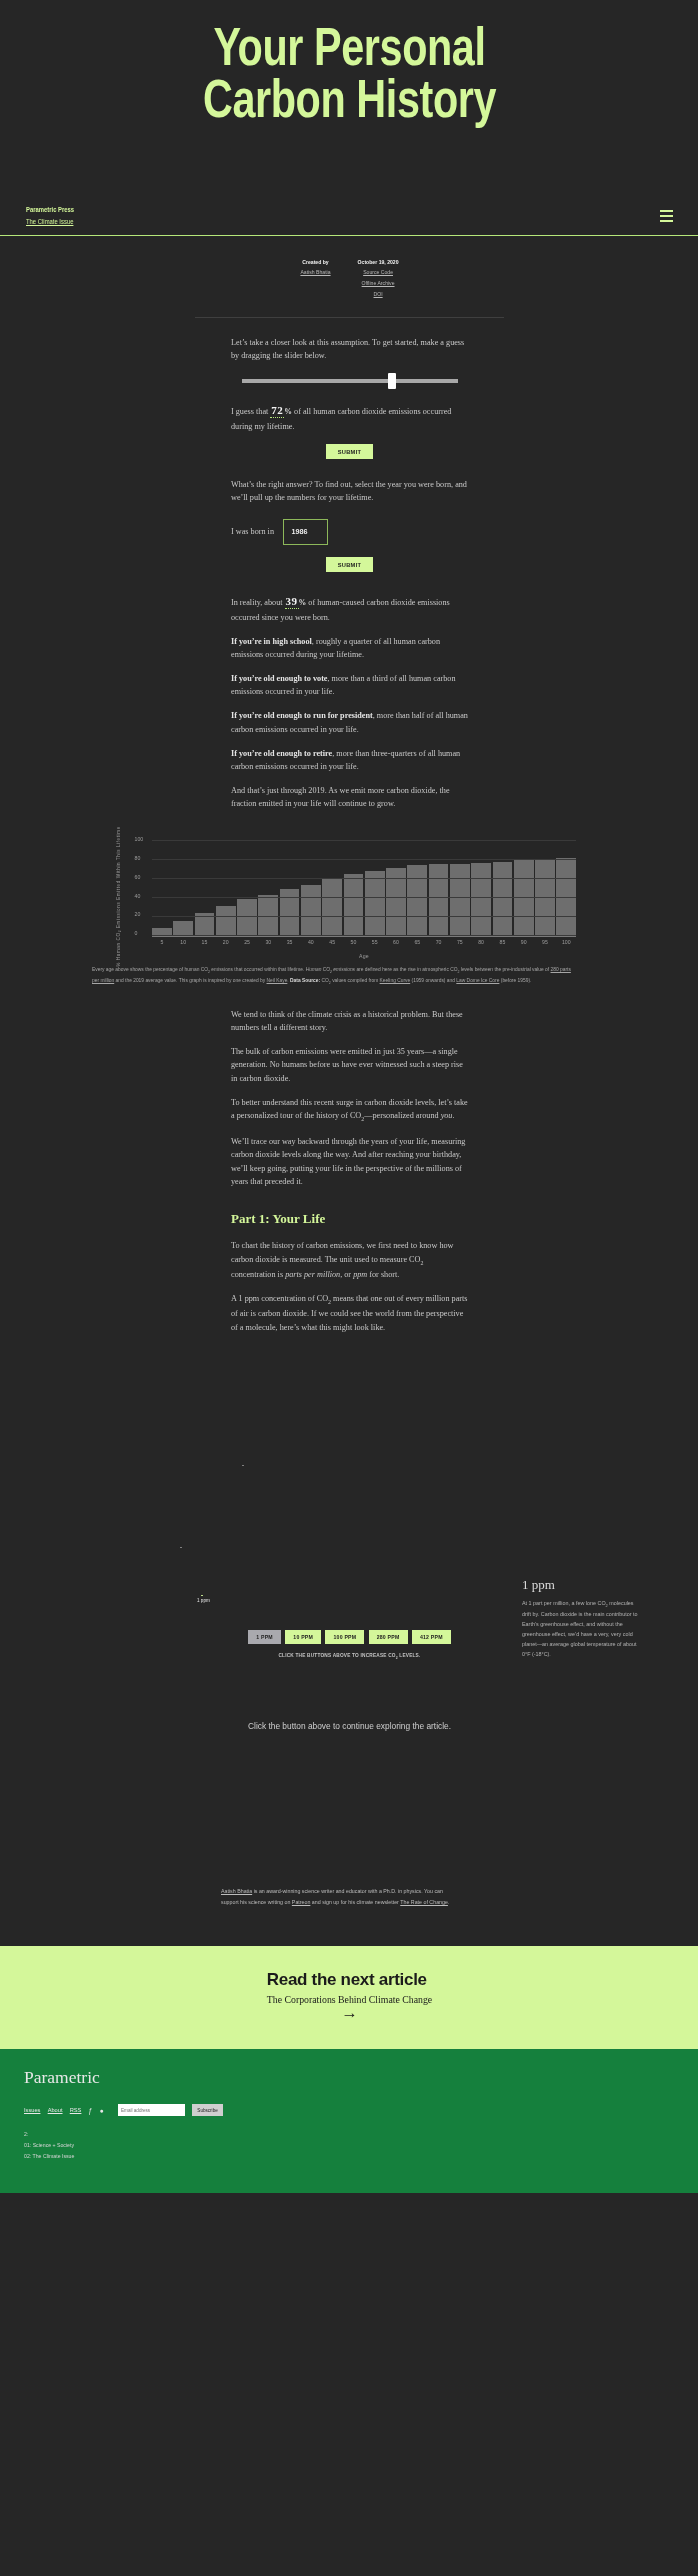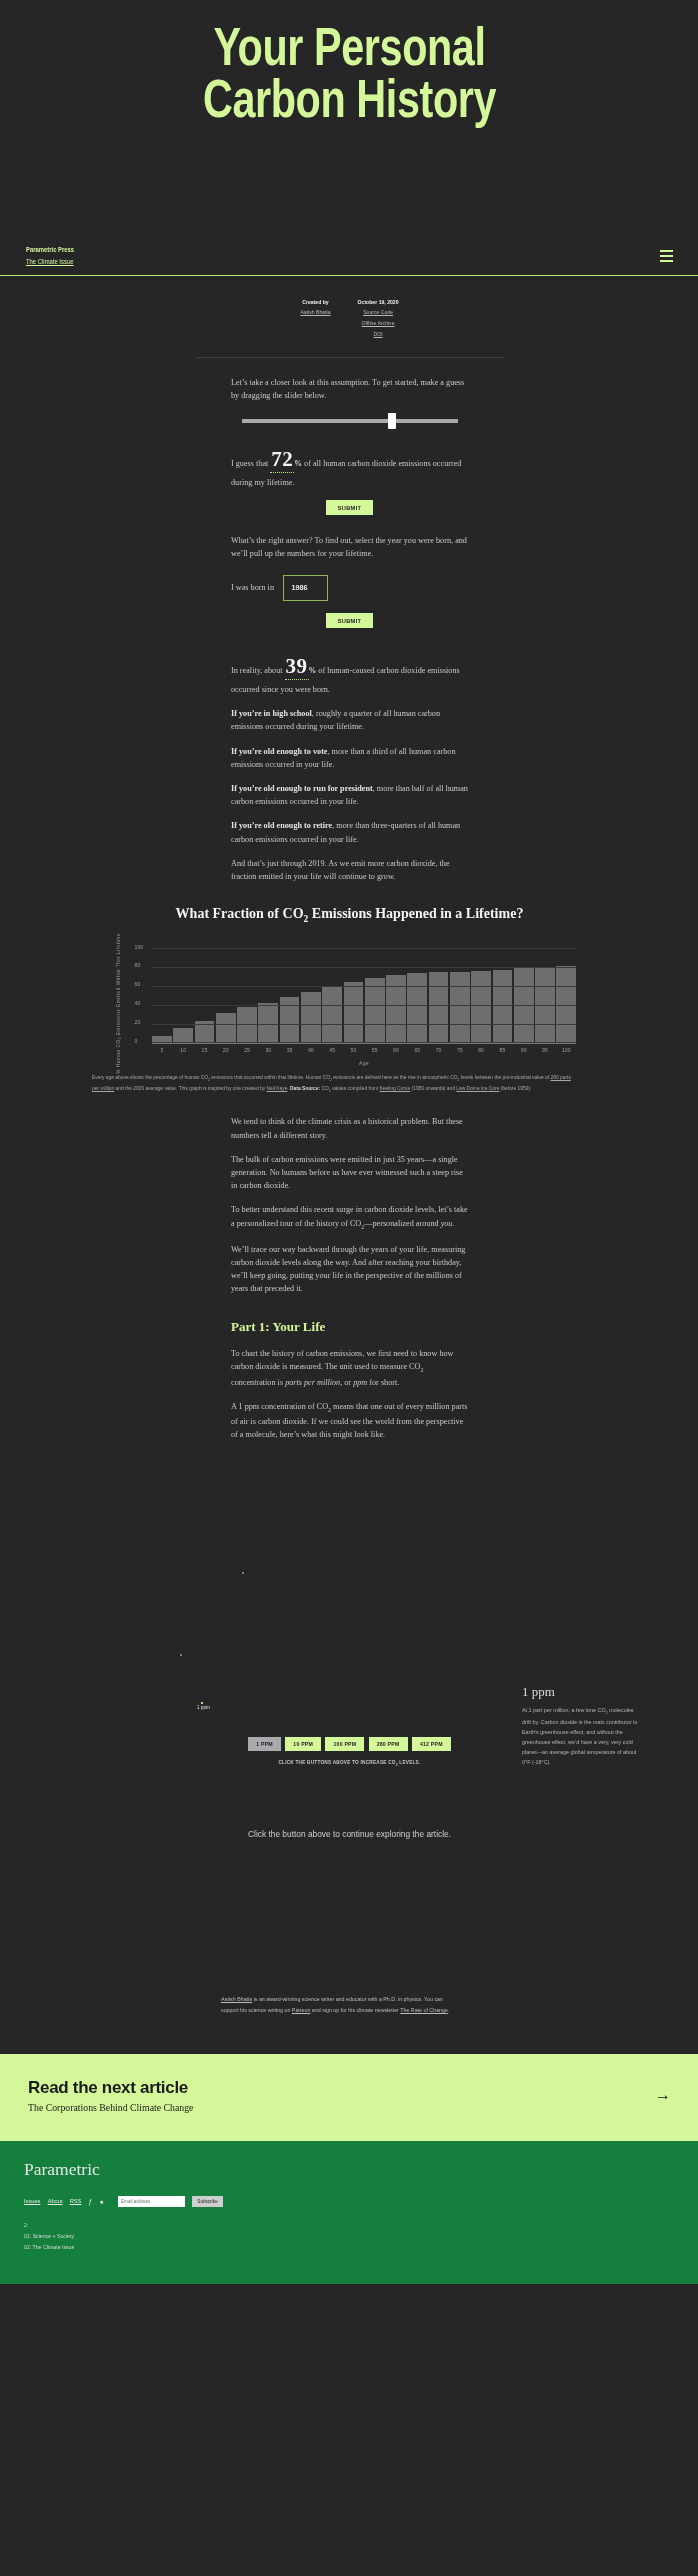--- a/index.html
+++ b/index.html
@@ -9,21 +9,21 @@
     background: #262626;
     font-family: "Liberation Serif", serif;
     color: #cfcfcf;
     -webkit-font-smoothing: antialiased;
   }
   a { color: inherit; }
 
   
   .hero {
     position: relative;
-    height: 276px;
+    height: 236px;
     overflow: hidden;
   }
   .hero-title {
     position: absolute;
     top: 20.6px;
     left: 0;
     width: 100%;
     text-align: center;
     font-family: "Liberation Sans", sans-serif;
     font-weight: 700;
@@ -93,21 +93,21 @@
     margin: 0 auto;
     font-size: 8.2px;
     line-height: 1.62;
     color: #c9c9c9;
   }
   .prose p { margin: 0 0 10.8px; }
   .prose b, .prose strong { color: #e4e4e4; font-weight: 700; }
   .prose i, .prose em { font-style: italic; }
 
   .bignum {
-    font-size: 21px;
+    font-size: 11px;
     font-weight: 700;
     color: #f3f3f3;
     letter-spacing: 0.5px;
     border-bottom: 1px dotted #b6e87a;
     padding: 0 1px 1px;
   }
   .pct { font-size: 7.7px; color:#dedede; font-weight:600; }
 
   
   .slider-wrap {
@@ -355,20 +355,21 @@
 
   
   .next {
     margin-top: 37px;
     background: #d4f79a;
     color: #1b1b1b;
     padding: 24px 28px 28px;
     display:flex;
     align-items:center;
     justify-content:space-between;
+    flex-direction:column;
   }
   .next h2 {
     margin: 0 0 4.1px;
     font-family: "Liberation Sans", sans-serif;
     font-size: 17px;
     font-weight: 700;
     letter-spacing: -0.3px;
   }
   .next .sub {
     font-family: "Liberation Serif", serif;
@@ -504,21 +505,20 @@
     <b>If you’re old enough to run for president</b><span>, more than half of all human carbon emissions occurred in your life.</span>
   </p>
   <p>
     <b>If you’re old enough to retire</b><span>, more than three-quarters of all human carbon emissions occurred in your life.</span>
   </p>
 
   <p>And that’s just through 2019. As we emit more carbon dioxide, the fraction emitted in your life will continue to grow.</p>
 </div>
 
 <div class="chart-block">
-  <div class="chart-title">What Fraction of CO<sub style="font-size:.68em">2</sub> Emissions Happened in a Lifetime?</div>
   <div class="chart-area">
     <div class="y-axis-label">% Human CO<sub style="font-size:.72em">2</sub> Emissions Emitted Within This Lifetime</div>
     <div class="plot" id="plot">
         <div class="gridline" style="bottom: 0%;">
           <div class="ytick" style="bottom: -3.6px;">0</div>
         </div>
         <div class="gridline" style="bottom: 18.5185%;">
           <div class="ytick" style="bottom: -3.6px;">20</div>
         </div>
         <div class="gridline" style="bottom: 37.037%;">

